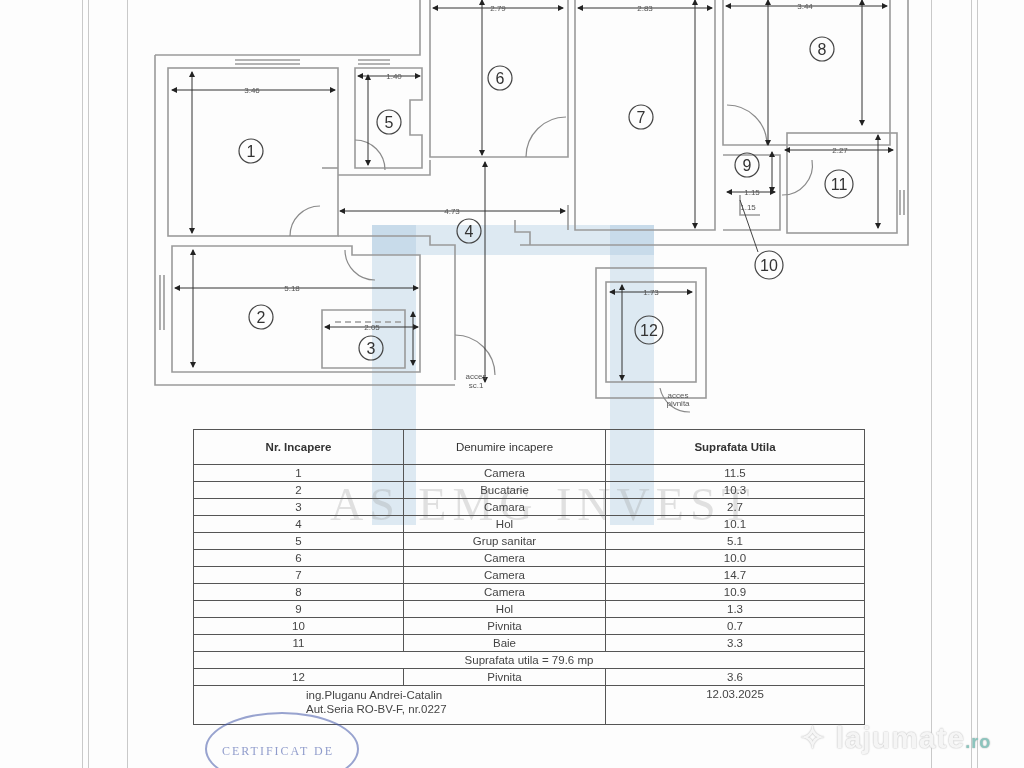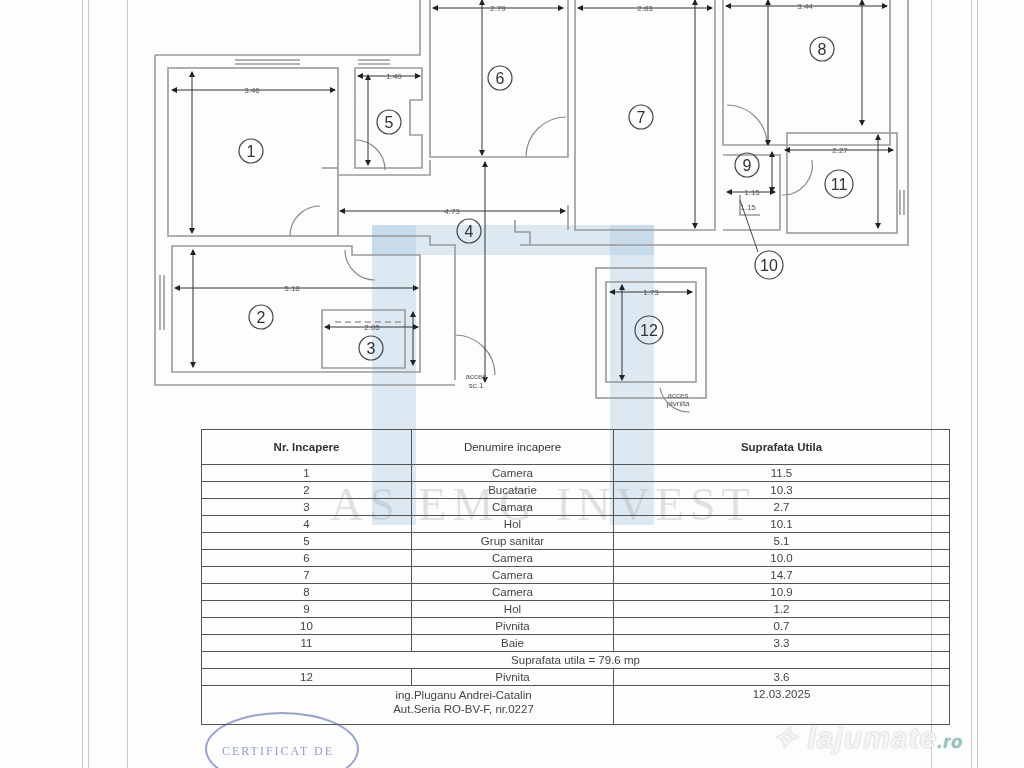--- a/index.html
+++ b/index.html
@@ -2,32 +2,32 @@
 <html><head>
 <meta charset="utf-8">
 <style>
   html, body { margin:0; padding:0; }
   body { width:1024px; height:768px; background:#fdfdfd; position:relative; overflow:hidden; font-family:"Liberation Sans", sans-serif; color:#333; }
   .vline { position:absolute; top:0; height:768px; width:1px; background:#c9c9c9; }
   .plan { position:absolute; left:0; top:0; width:1024px; height:430px; }
   .plan svg { position:absolute; left:0; top:0; }
   .wm-block { position:absolute; background:rgba(160,196,222,0.35); }
   .wm-text { position:absolute; left:330px; top:478px; font-family:Liberation Serif, serif; font-size:46px; letter-spacing:6px; color:rgba(150,150,150,0.28); white-space:nowrap; }
-  .tbl { position:absolute; left:193px; top:429px; width:749px; border-collapse:collapse; font-size:11.5px; color:#444;margin-left:8px; }
+  .tbl { position:absolute; left:193px; top:429px; width:672px; border-collapse:collapse; font-size:11.5px; color:#444; }
   .tbl td, .tbl th { border:1.5px solid #555; padding:0; text-align:center; height:16px; line-height:16px; }
   .tbl th { height:34px; font-weight:bold; color:#333; font-size:11.5px; }
   .tbl th.mid { font-weight:normal; }
   .tbl td.c1 { width:209px; }
   .tbl td.c2 { width:201px; }
   .tbl td.sum { font-weight:normal; }
   .tbl tr.exec td { height:38px; vertical-align:top; }
-  .exec-lines { text-align:center; padding-left:112px; line-height:14px; padding-top:2px; }
+  .exec-lines { text-align:left; padding-left:112px; line-height:14px; padding-top:2px; }
   .stamp { position:absolute; left:205px; top:712px; width:150px; height:70px; border:2px solid rgba(70,90,170,0.55); border-radius:50%; }
   .stamp-text { position:absolute; left:222px; top:744px; font-family:"Liberation Serif", serif; font-size:12px; color:rgba(70,90,170,0.6); letter-spacing:2px; }
-  .logo { position:absolute; left:772px; top:720px; font-size:30px; font-weight:bold; color:rgba(255,255,255,0.85); text-shadow:0 0 1px #bbb, 0 0 2px #ccc; letter-spacing:1px;font-style:italic; }
+  .logo { position:absolute; left:800px; top:720px; font-size:30px; font-weight:bold; color:rgba(255,255,255,0.85); text-shadow:0 0 1px #bbb, 0 0 2px #ccc; letter-spacing:1px; }
   .logo .ro { font-size:18px; color:rgba(120,200,190,0.7); }
 </style>
 </head>
 <body>
 
 <div class="vline" style="left:82px"></div>
 <div class="vline" style="left:88px"></div>
 <div class="vline" style="left:127px"></div>
 <div class="vline" style="left:931px"></div>
 <div class="vline" style="left:971px"></div>
@@ -219,21 +219,21 @@
         <td>14.7</td>
       </tr>
   <tr>
         <td>8</td>
         <td>Camera</td>
         <td>10.9</td>
       </tr>
   <tr>
         <td>9</td>
         <td>Hol</td>
-        <td>1.2</td>
+        <td>1.3</td>
       </tr>
   <tr>
         <td>10</td>
         <td>Pivnita</td>
         <td>0.7</td>
       </tr>
   <tr>
         <td>11</td>
         <td>Baie</td>
         <td>3.3</td>

